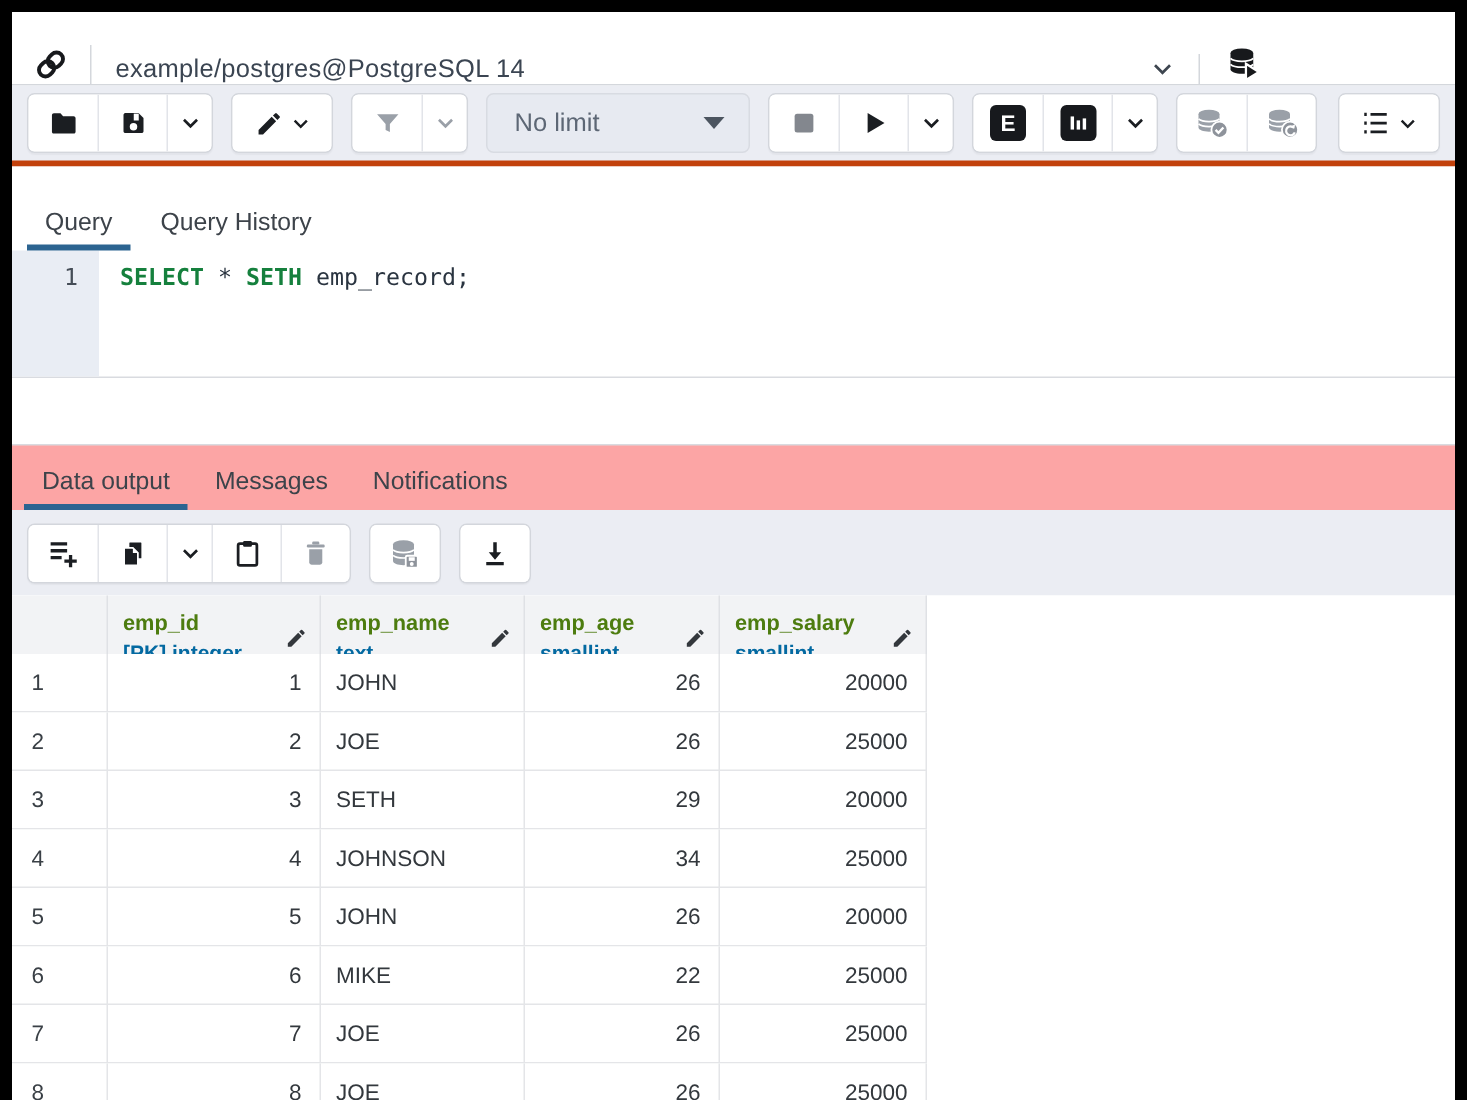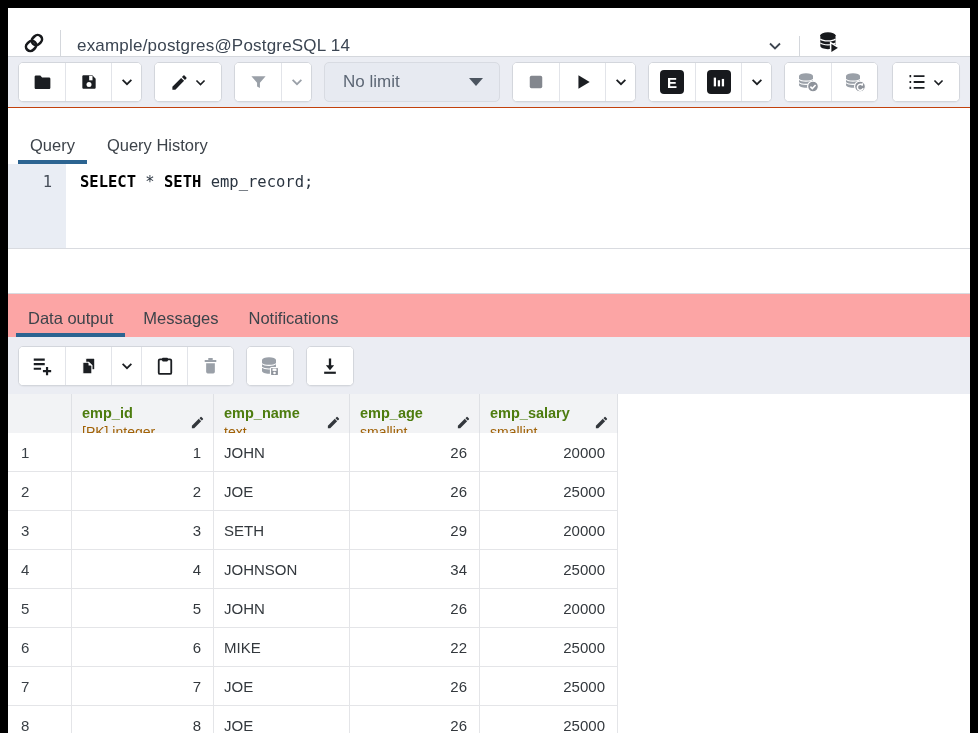--- a/index.html
+++ b/index.html
@@ -19,21 +19,21 @@
   .conn-combo{width:710px;display:flex;align-items:center;padding:0 12px 0 16px;
     border-right:1px solid #d4d7dc;cursor:pointer;}
   .conn-text{flex:1;font-size:17px;color:#3b4552;letter-spacing:.2px;
     white-space:nowrap;overflow:hidden;}
   .conn-chev{color:#3e4650;display:flex;align-items:center;padding-right:4px;}
   .conn-new{width:58px;display:flex;align-items:center;justify-content:center;
     background:#fff;border:none;cursor:pointer;}
 
   
   .toolbar{height:50px;min-height:50px;background:#ebedf3;display:flex;align-items:center;
-    padding:0 10px;gap:12px;border-bottom:1px solid #c2410c;}
+    padding:0 10px;gap:12px;border-bottom:4px solid #c2410c;}
   .rtoolbar{height:57px;min-height:57px;background:#ebedf3;display:flex;align-items:center;
     padding:0 10px;gap:12px;}
   .btn-group{display:flex;align-items:stretch;background:#fff;border:1px solid #d3d6dc;
     border-radius:5px;overflow:hidden;height:38px;box-shadow:0 1px 1px rgba(0,0,0,.04);}
   .tbtn{display:flex;align-items:center;justify-content:center;background:#fff;border:none;
     width:46px;cursor:pointer;padding:0;}
   .tbtn + .tbtn{border-left:1px solid #e2e4e9;}
   .tbtn.narrow{width:30px;}
   .tbtn.wide{width:66px;gap:5px;}
   .tbtn:disabled{cursor:default;}
@@ -58,33 +58,33 @@
   .tab.active::after{content:"";position:absolute;left:0;right:0;bottom:0;height:4px;
     background:#2c6491;}
 
   
   .editor{height:84px;min-height:84px;display:flex;background:#fff;border-bottom:1px solid #d9dbe0;}
   .gutter{width:58px;background:#e9edf4;display:flex;justify-content:flex-end;
     padding:9px 14px 0 0;box-sizing:border-box;}
   .lineno{font-family:"DejaVu Sans Mono",monospace;font-size:15.5px;color:#454d57;}
   .code{flex:1;padding:9px 0 0 14px;font-family:"DejaVu Sans Mono",monospace;font-size:15.5px;
     color:#2a3440;white-space:pre;}
-  .kw{color:#000000;font-weight:bold;}
+  .kw{color:#15803d;font-weight:bold;}
 
   
   .grid{display:grid;grid-template-columns:64px 142px 136px 130px 138px;
     grid-auto-rows:39px;background:#fff;align-content:start;}
   .gh{height:58px;background:#f2f3f5;border-right:1px solid #dfe1e5;border-bottom:1px solid #d8dade;
     display:flex;align-items:center;justify-content:space-between;padding:0 8px 0 10px;
     box-sizing:border-box;cursor:pointer;}
   .gh-corner{height:58px;background:#f2f3f5;border-right:1px solid #dfe1e5;
     border-bottom:1px solid #d8dade;}
   .gh-text{display:flex;flex-direction:column;line-height:1.3;}
   .gh-name{font-size:14.5px;font-weight:bold;color:#4d7c0f;}
-  .gh-type{font-size:14px;color:#a16207;}
+  .gh-type{font-size:14px;color:#0369a1;font-weight:bold;}
   .gc{border-right:1px solid #e4e5e8;border-bottom:1px solid #e4e5e8;display:flex;
     align-items:center;font-size:15px;color:#33383d;box-sizing:border-box;background:#fff;}
   .gc.rownum{padding-left:13px;color:#3a4046;}
   .gc.num{justify-content:flex-end;padding-right:12px;}
   .gc.txt{padding-left:10px;}
   .filler{flex:1;background:#fff;}
   svg{display:block;}
 </style>
 </head>
 <body>

